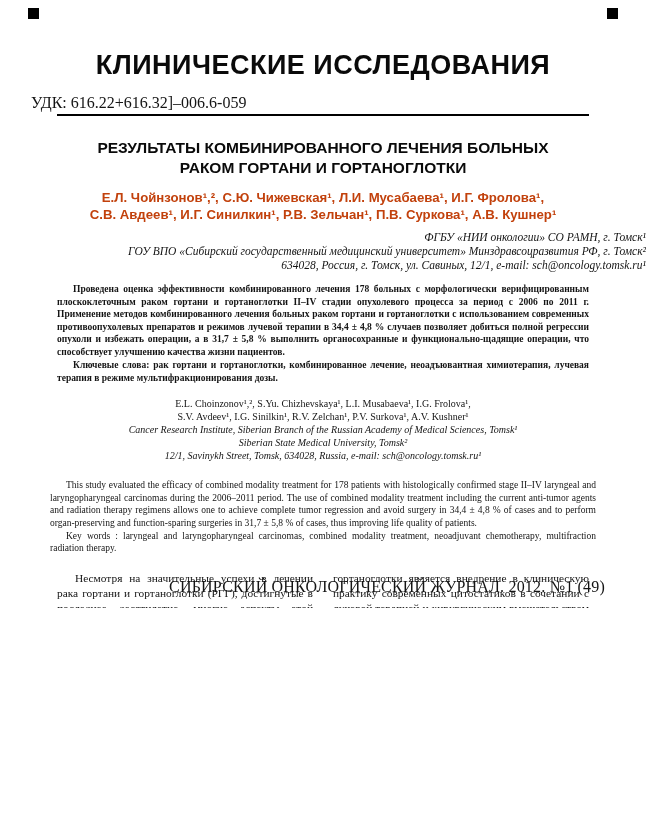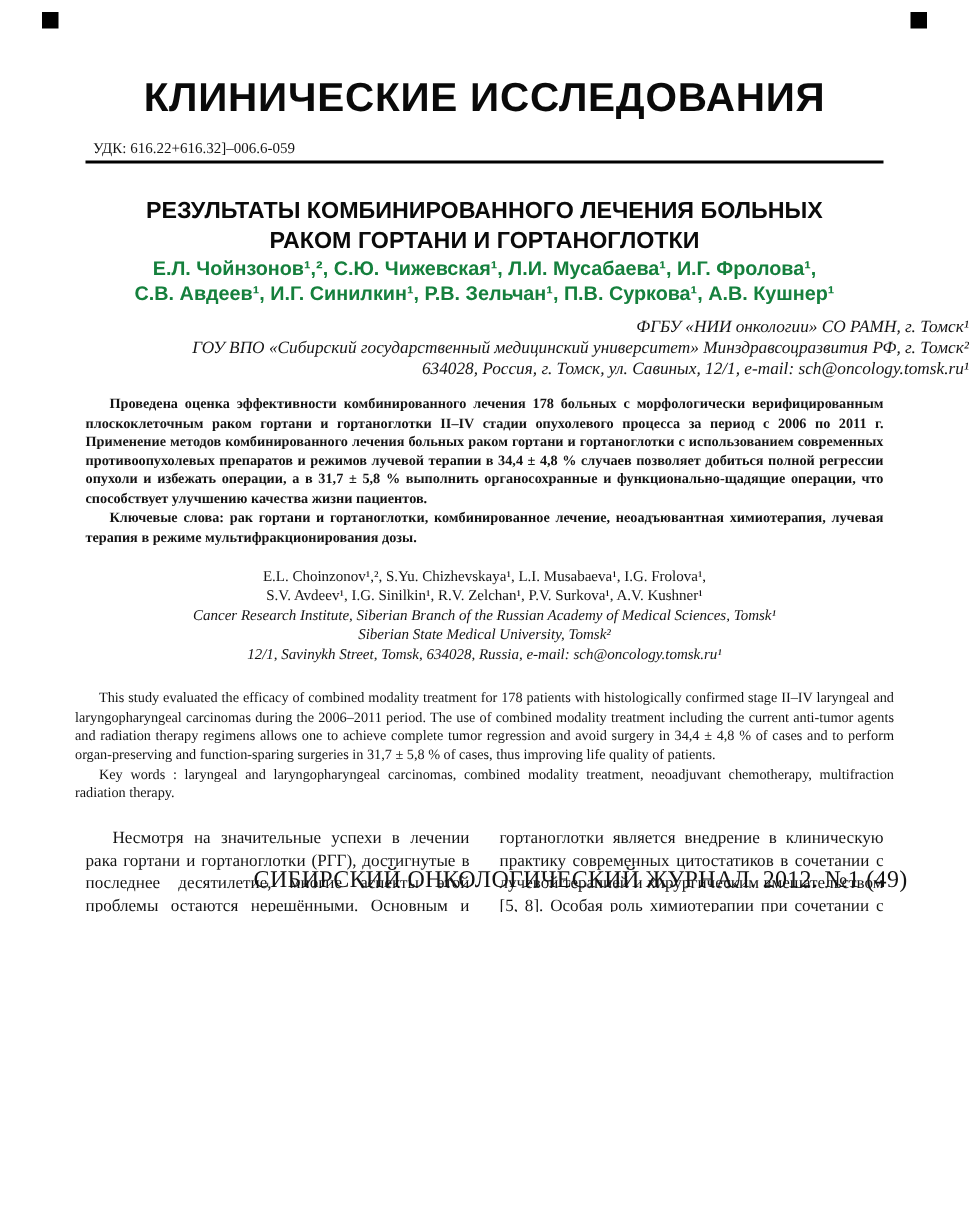--- a/index.html
+++ b/index.html
@@ -20,45 +20,45 @@
   .section-title {
     padding-top: 50px;
     text-align: center;
     font-family: "Liberation Sans", sans-serif;
     font-weight: 700;
     font-size: 27px;
     letter-spacing: 0.5px;
     color: #0a0a0a;
   }
   .udk {
-    margin: 13px 62px 0;
-    font-size: 10px;
+    margin: 13px 31px 0;
+    font-size: 16px;
   }
   .rule {
     border: 0;
     border-top: 2.5px solid #000;
     margin: 2px 57px 0;
   }
   .article-title {
     margin-top: 22px;
     text-align: center;
     font-family: "Liberation Sans", sans-serif;
     font-weight: 700;
     font-size: 15.5px;
     line-height: 1.28;
     color: #0a0a0a;
   }
   .authors {
-    margin-top: 0;
+    margin-top: 12px;
     text-align: center;
     font-family: "Liberation Sans", sans-serif;
     font-weight: 700;
     font-size: 13.2px;
     line-height: 1.28;
-    color: #15803d;
+    color: #c2410c;
   }
   .affiliations {
     margin-top: 8px;
     text-align: right;
     font-style: italic;
     font-size: 11.5px;
     line-height: 1.18;
   }
   .abstract {
     margin: 11px 57px 0;

